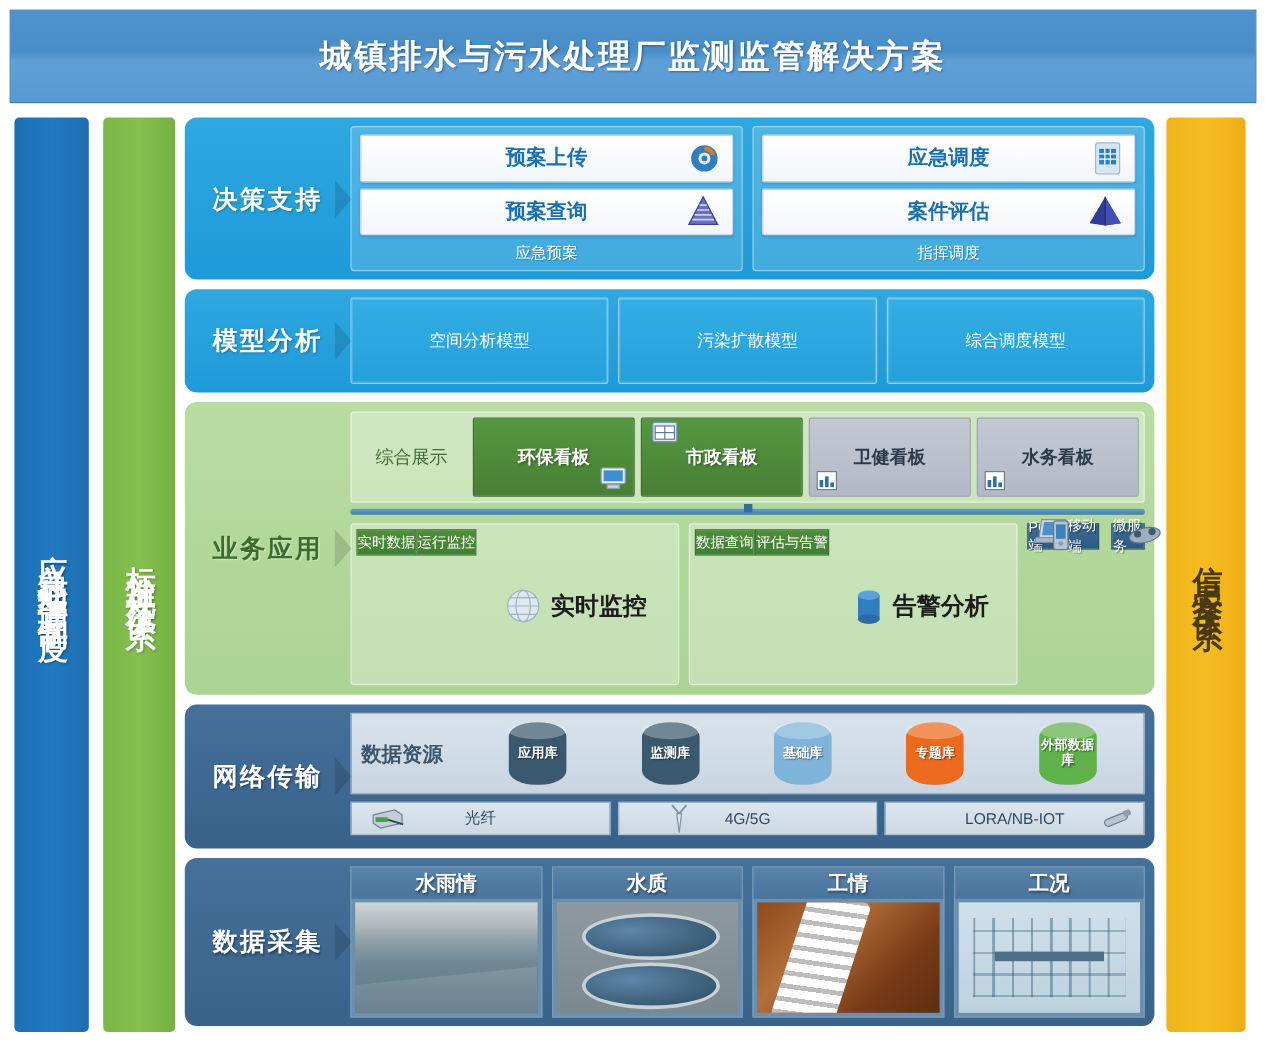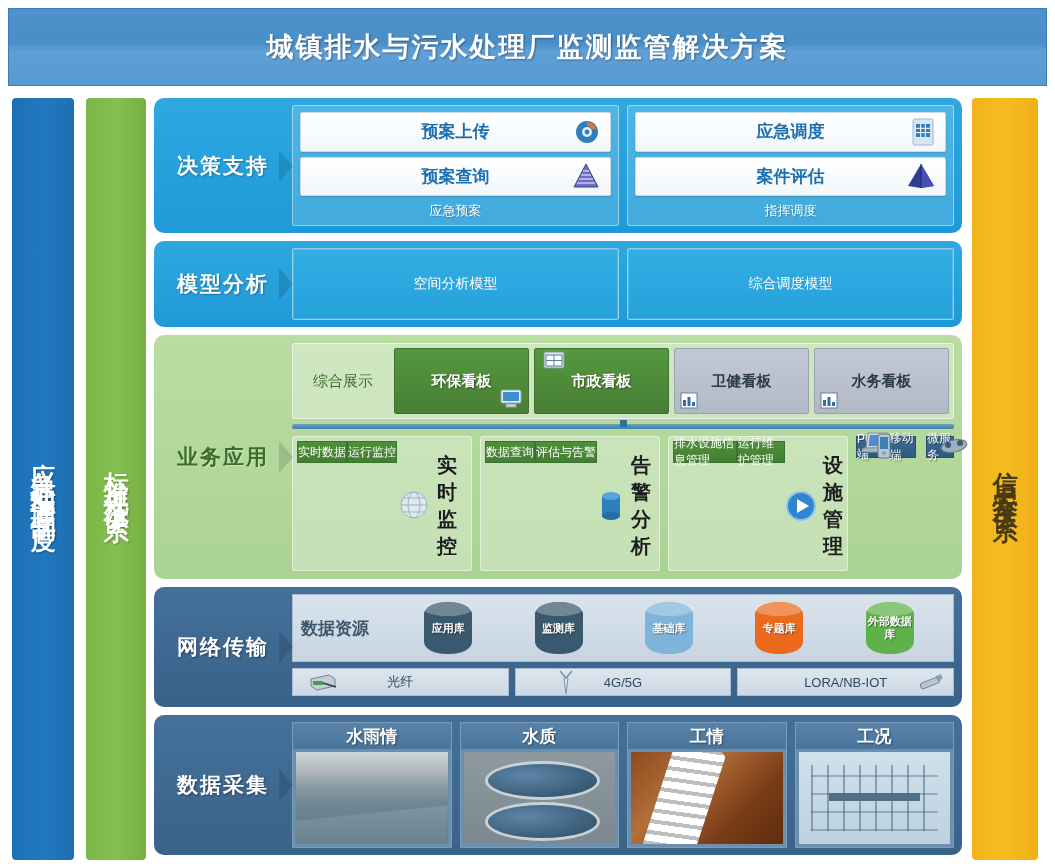--- a/index.html
+++ b/index.html
@@ -419,20 +419,23 @@
       </div>
 
     </div>
   </div>
 
   <div class="layer" id="layer-model">
     <div class="layer-label">模型分析</div>
     <div class="layer-body">
       <div class="model-item">
         <span>空间分析模型</span>
+      </div>
+      <div class="model-item">
+        <span>污染扩散模型</span>
       </div>
       <div class="model-item">
         <span>综合调度模型</span>
       </div>
     </div>
   </div>
 
   <div class="layer" id="layer-business">
     <div class="layer-label">业务应用</div>
     <div class="layer-body">
@@ -517,34 +520,20 @@
               <svg width="28" height="32" viewBox="0 0 28 32">
                 <rect x="5" y="6" width="18" height="20" fill="#2f7fc0"></rect>
                 <ellipse cx="14" cy="6" rx="9" ry="4" fill="#5ba3dd"></ellipse>
                 <ellipse cx="14" cy="26" rx="9" ry="4" fill="#2a6ca6"></ellipse>
               </svg>
             </span>
             <span class="biz-main-label">告警分析</span>
           </div>
         </div>
 
-        <div class="biz-col">
-          <div class="biz-sub">排水设施信息管理</div>
-          <div class="biz-sub">运行维护管理</div>
-          <div class="biz-main">
-            <span>
-              <svg width="32" height="32" viewBox="0 0 32 32">
-                <circle cx="16" cy="16" r="14" fill="#2f86cf"></circle>
-                <circle cx="16" cy="16" r="14" fill="none" stroke="#8cc3ea" stroke-width="2"></circle>
-                <polygon points="12,9 24,16 12,23" fill="#ffffff"></polygon>
-              </svg>
-            </span>
-            <span class="biz-main-label">设施管理</span>
-          </div>
-        </div>
 
         <div class="biz-side">
           <div class="term-badge">
             <span>PC端</span>
             <span style="position:absolute;right:-14px;top:-6px">
               <svg width="30" height="24" viewBox="0 0 30 24">
                 <polygon points="6,2 26,2 28,17 4,17" fill="#cdd8e1" stroke="#7f93a4"></polygon>
                 <polygon points="8,4 24,4 25.5,15 6.5,15" fill="#4b8fd0"></polygon>
                 <rect x="1" y="17" width="28" height="4" rx="1" fill="#aab9c6" stroke="#7f93a4"></rect>
               </svg>

